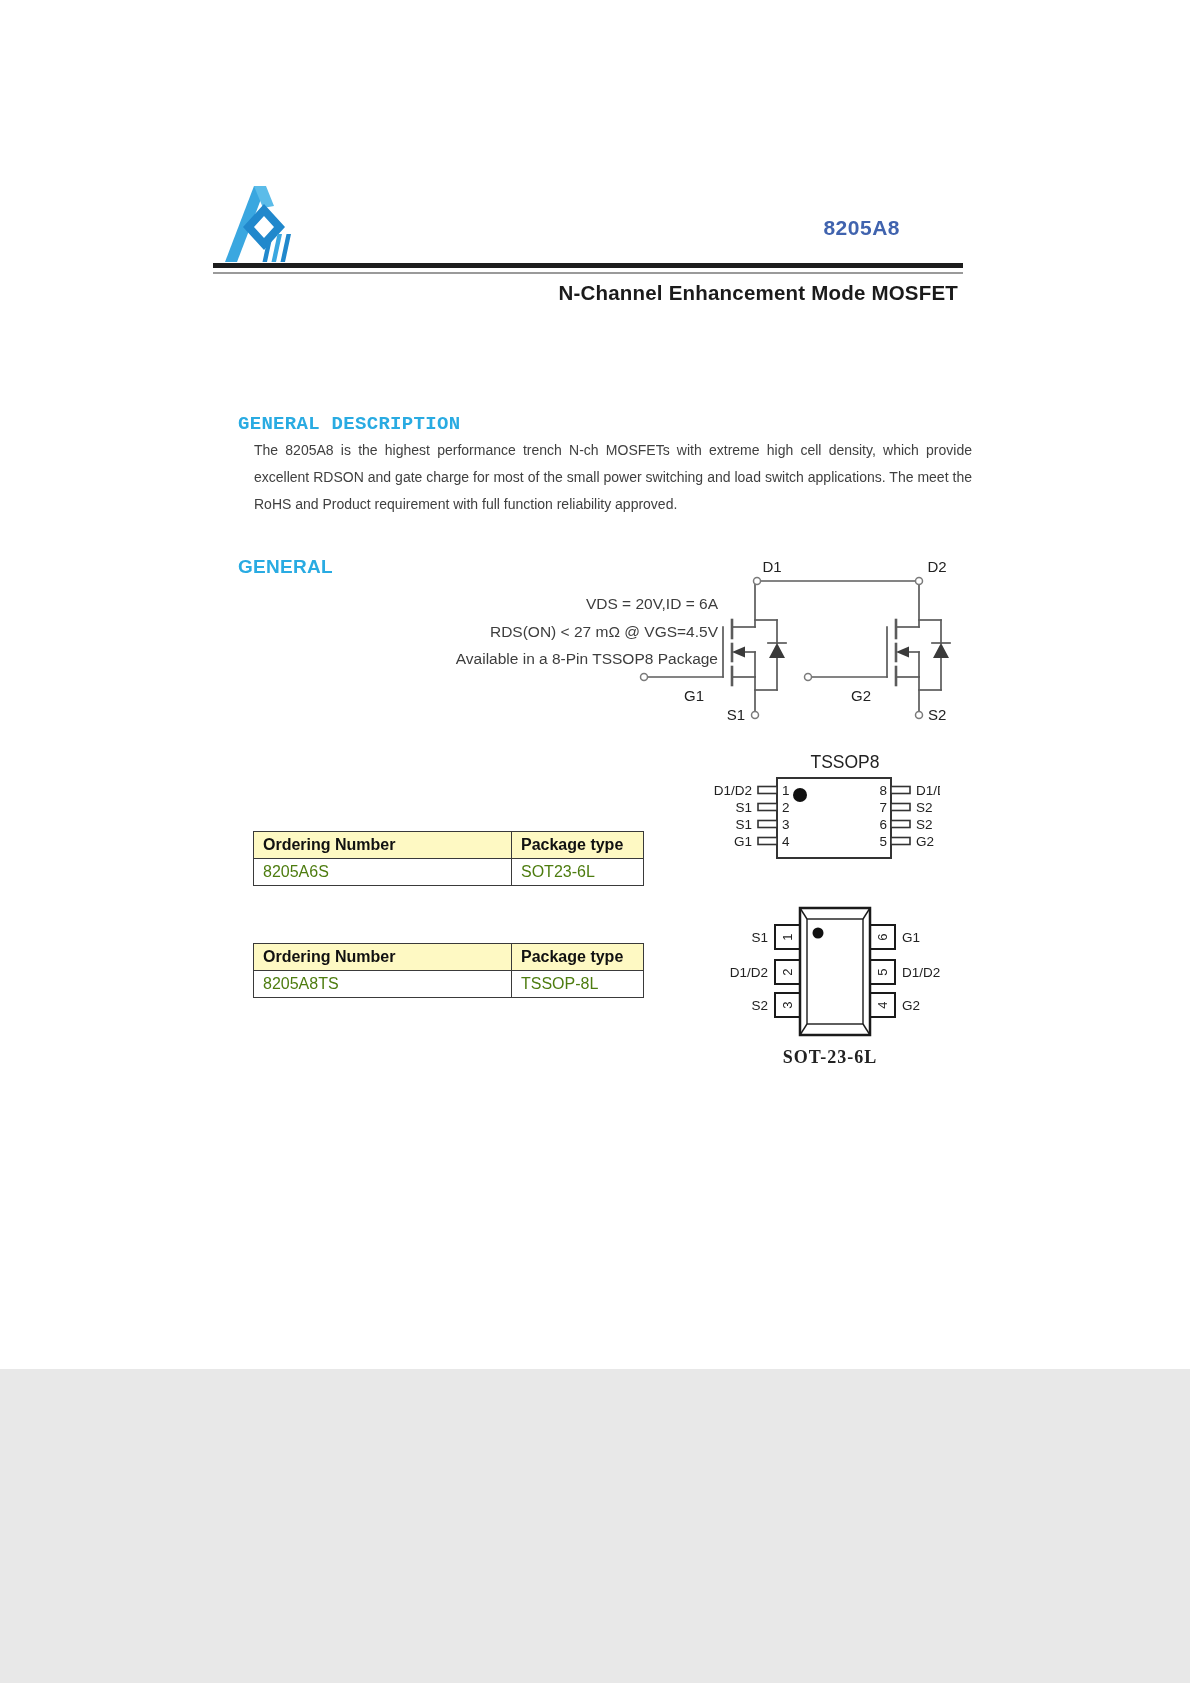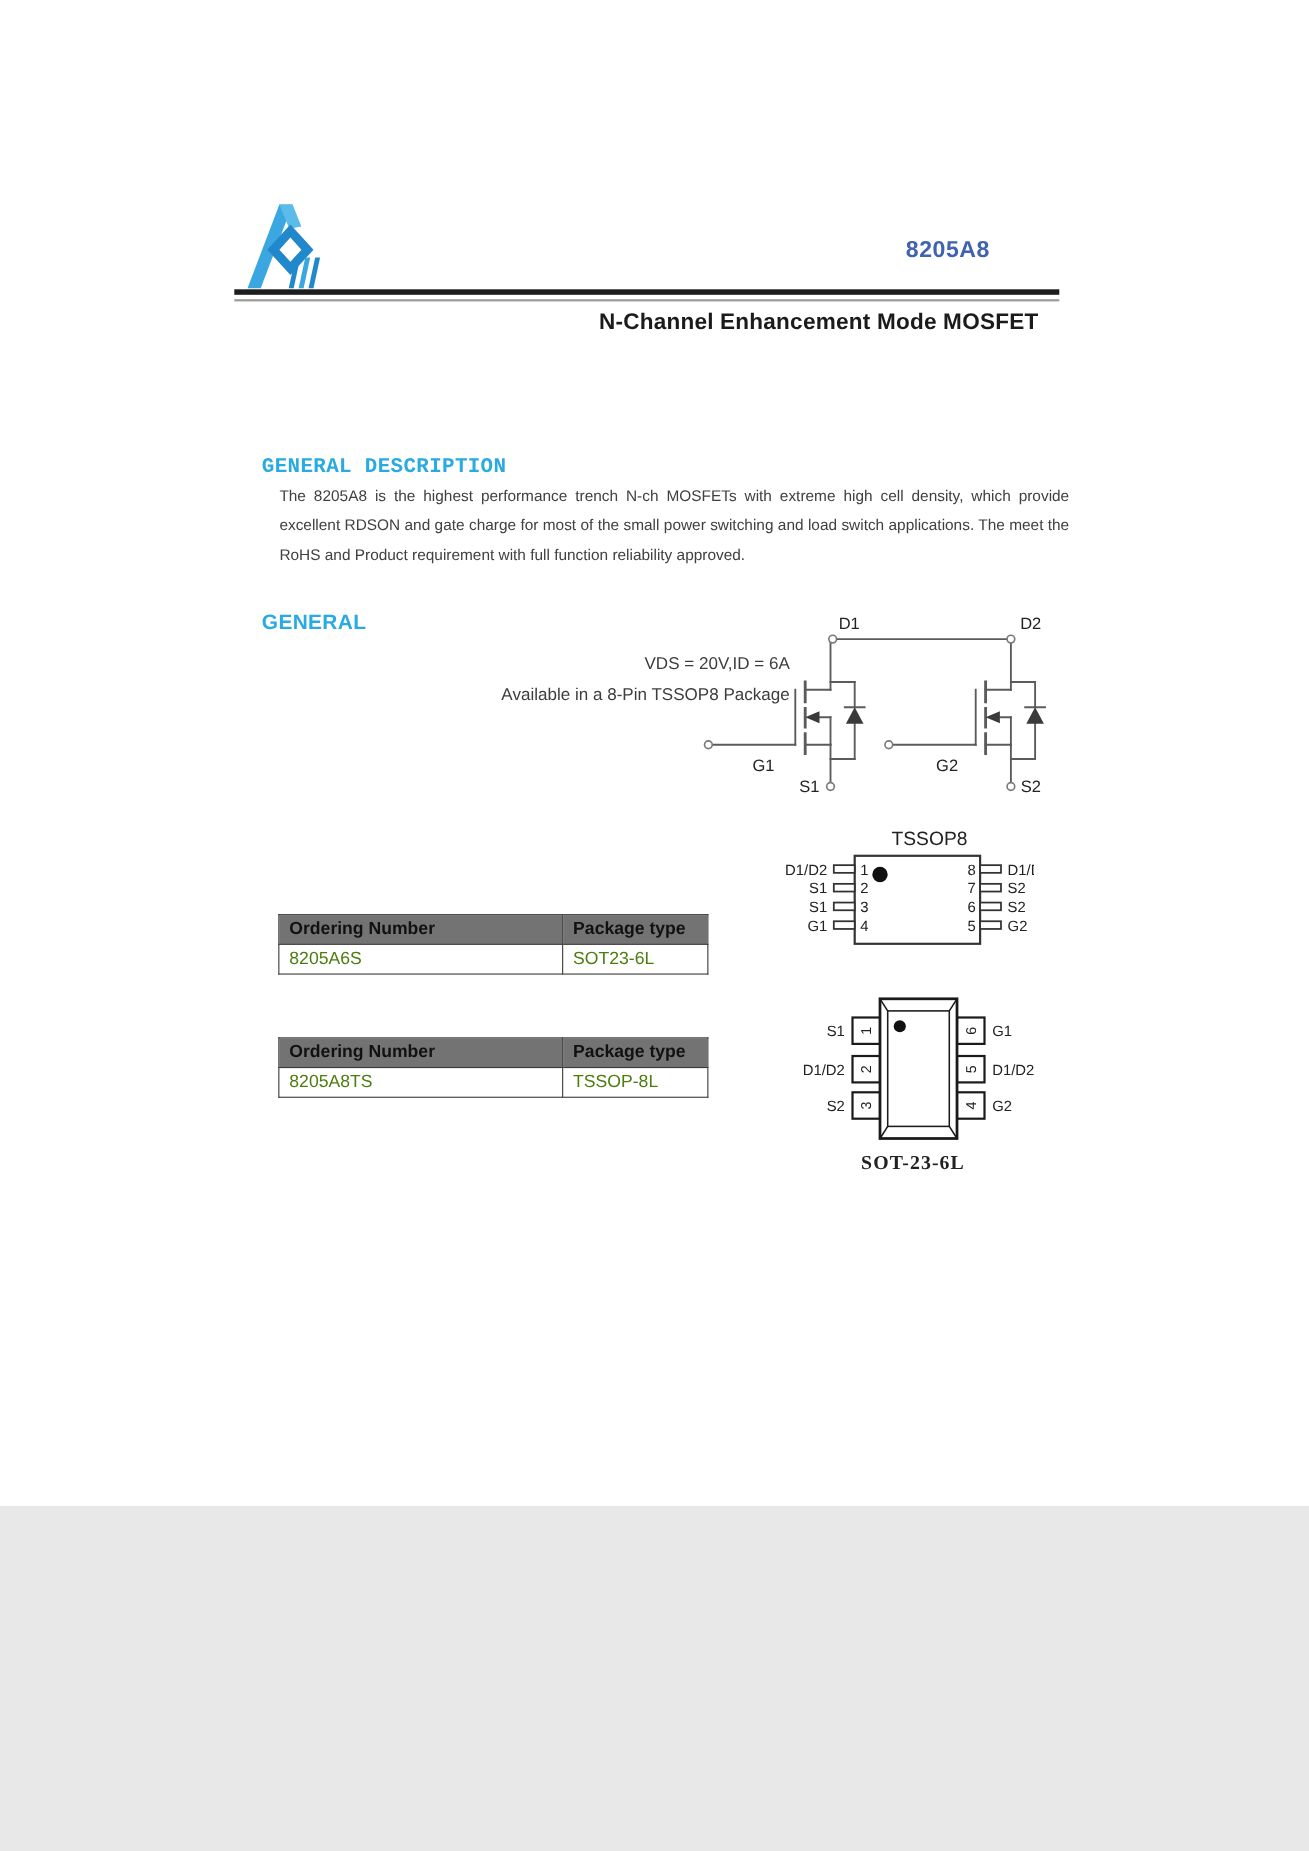--- a/index.html
+++ b/index.html
@@ -15,21 +15,21 @@
   
   #part-number{
     top:216px;right:290px;
     font-size:21px;font-weight:bold;
     color:#4063AE;
     letter-spacing:0.5px;
   }
   #rule-main{top:263px;left:213px;width:750px;height:5px;background:#1d1d1d;}
   #rule-sub{top:272px;left:213px;width:750px;height:2px;background:#9a9a9a;}
   #doc-title{
-    top:281px;right:246px;
+    top:281px;right:232px;
     font-size:20.5px;font-weight:bold;color:#1b1b1b;
     letter-spacing:0.2px;
   }
   
   .section-heading{
     left:238px;
     font-size:19px;font-weight:bold;
     color:#29ABE2;
     letter-spacing:0.3px;
   }
@@ -56,21 +56,21 @@
   }
   .order-table td,.order-table th{
     border:1.5px solid #3a3a3a;
     height:26px;
     padding:0 0 0 9px;
     text-align:left;
     vertical-align:middle;
     overflow:hidden;white-space:nowrap;
   }
   .order-table th{
-    background:#737373;
+    background:#fef9c3;
     font-weight:bold;color:#111;
   }
   .order-table td{color:#4d7c0f;}
   .col-ordering{width:248px;}
   .col-package{width:122px;}
   #table-1{top:831px;left:253px;}
   #table-2{top:943px;left:253px;}
   
   svg text{font-family:"Liberation Sans",sans-serif;fill:#222;}
   .serif-label{font-family:"Liberation Serif",serif;}
@@ -101,20 +101,21 @@
   <div class="abs" id="rule-main"></div>
   <div class="abs" id="rule-sub"></div>
   <div class="abs" id="doc-title">N-Channel Enhancement Mode MOSFET</div>
 
   <div class="abs section-heading" id="gd-heading">GENERAL DESCRIPTION</div>
   <div class="abs" id="gd-body">The 8205A8 is the highest performance trench N-ch MOSFETs with extreme high cell density, which provide excellent RDSON and gate charge for most of the small power switching and load switch applications. The meet the RoHS and Product requirement with full function reliability approved.</div>
 
   <div class="abs section-heading" id="ft-heading">GENERAL</div>
   <div class="abs" id="ft-list">
     <div>VDS = 20V,ID = 6A</div>
+    <div>RDS(ON) &lt; 27 mΩ @ VGS=4.5V</div>
     <div>Available in a 8-Pin TSSOP8 Package</div>
   </div>
 
   <svg class="abs" style="top:515px;left:615px;" width="340" height="210" viewBox="0 0 340 210" stroke-linecap="square">
     <g stroke="#5b5b5b" stroke-width="1.7" fill="none">
 
       <line x1="142" y1="66" x2="304" y2="66"></line>
 
       <line x1="108" y1="112" x2="108" y2="162"></line>
       <g stroke-width="2.6">

